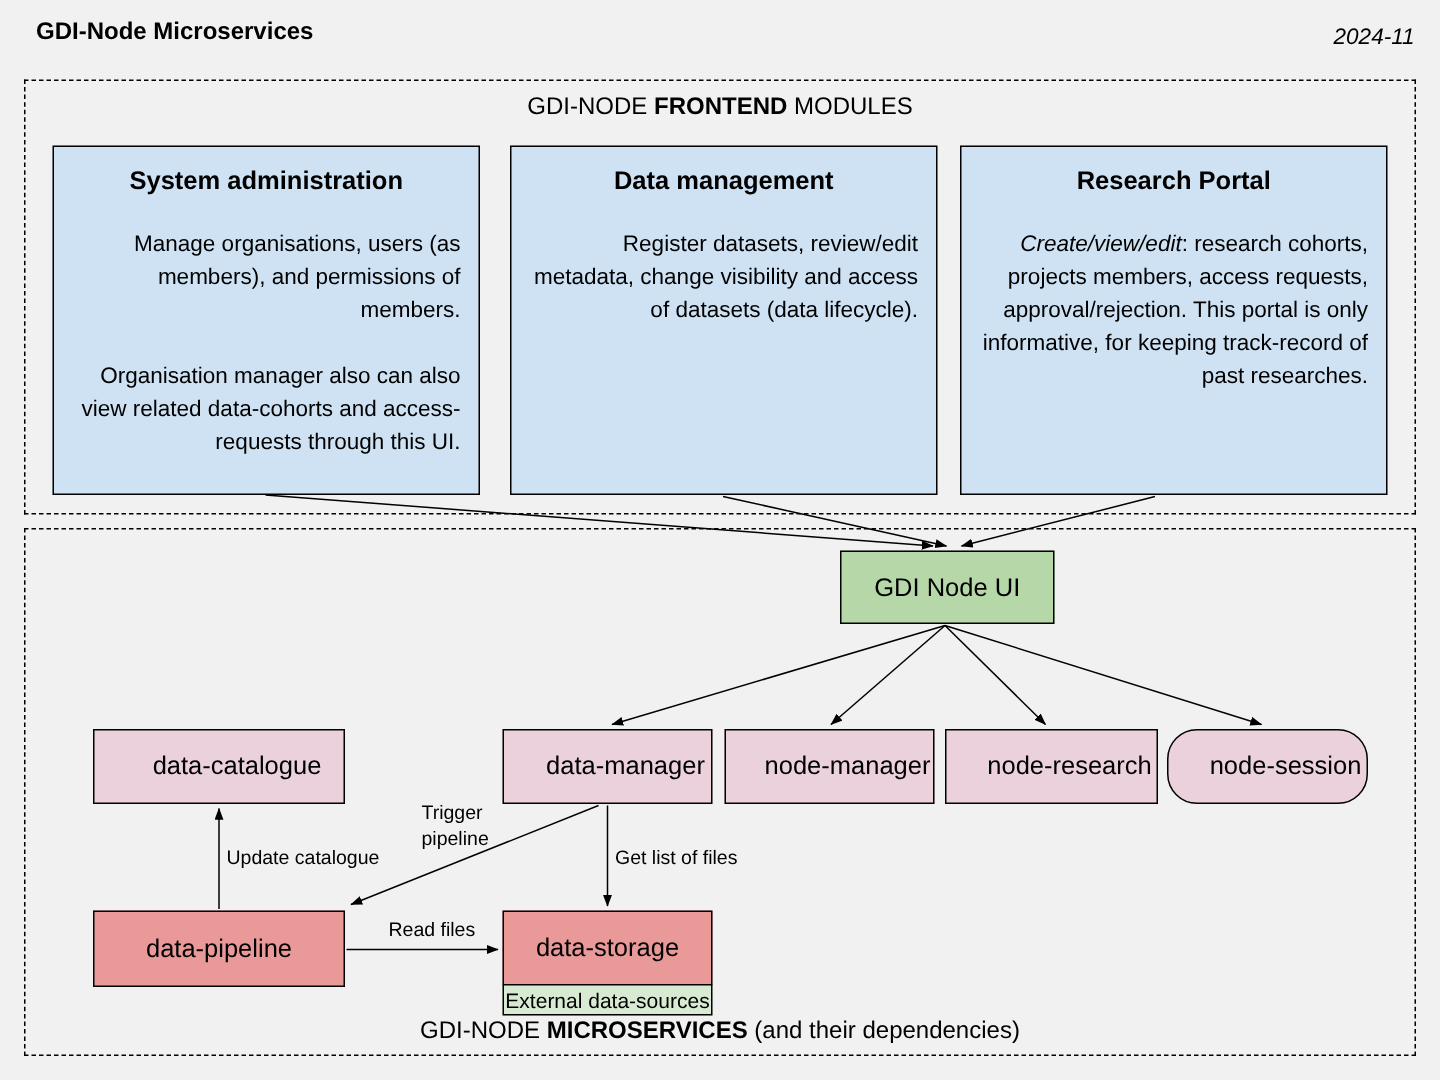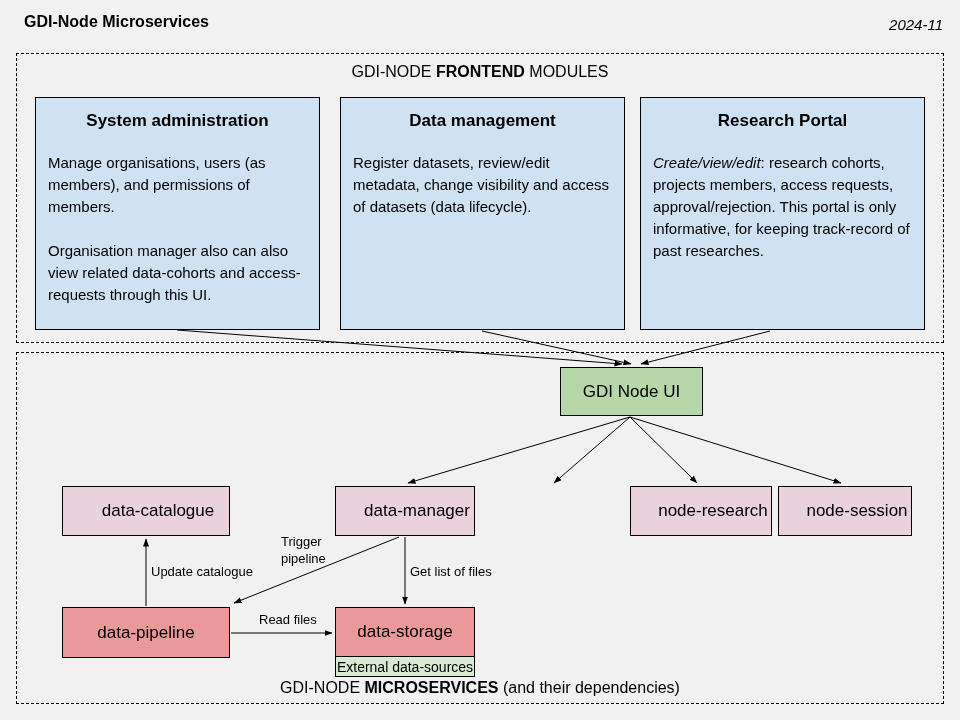--- a/index.html
+++ b/index.html
@@ -28,36 +28,36 @@
   .module {
     position:absolute; top:97px; width:285px; height:233px;
     background:#cfe2f3; border:1px solid #000; box-sizing:border-box;
     padding:13px 12px;
   }
   .module-1 { left:35px; }
   .module-2 { left:340px; }
   .module-3 { left:640px; }
   .module-title { text-align:center; font-size:17px; font-weight:bold; margin:0 0 21px 0; }
   .module-body { font-size:15px; line-height:22px; }
-  .module-body p { margin:0 0 22px 0; }
+  .module-body p { margin:0 0 22px 0;text-align:right; }
   .module-body p:last-child { margin-bottom:0; }
   .lead-italic { font-style:italic; }
 
   .node {
     position:absolute; border:1px solid #000; box-sizing:border-box;
     display:flex; align-items:center; justify-content:center;
     font-size:17px; text-align:center;
   }
   .node-ui      { left:560px; top:367px; width:143px; height:49px; background:#b6d7a8; }
   .node-service { background:#ead1dc;padding-left:24px; }
   .svc-0 { left:62px;  top:486px; width:168px; height:50px; }
   .svc-1 { left:335px; top:486px; width:140px; height:50px; }
   .svc-2 { left:483px; top:486px; width:140px; height:50px; }
   .svc-3 { left:630px; top:486px; width:142px; height:50px; }
-  .svc-4 { left:778px; top:486px; width:134px; height:50px; }
+  .svc-4 { left:778px; top:486px; width:134px; height:50px;border-radius:20px; }
   .node-backend { background:#ea9999; }
   .be-0 { left:62px;  top:607px; width:168px; height:51px; }
   .be-1 { left:335px; top:607px; width:140px; height:50px; }
   .node-external {
     left:335px; top:656px; width:140px; height:21px;
     background:#d9ead3; font-size:14px;
   }
 
   .edge-label { position:absolute; font-size:13px; line-height:17px; }
   .lbl-update  { left:151px; top:563px; }
@@ -124,20 +124,21 @@
 
   <div class="dashed-box micro-box"></div>
   <div class="section-caption micro-caption">
     <span>GDI-NODE </span><b>MICROSERVICES</b><span> (and their dependencies)</span>
   </div>
 
   <div class="node node-ui">GDI Node UI</div>
 
   <div class="node node-service svc-0">data-catalogue</div>
   <div class="node node-service svc-1">data-manager</div>
+  <div class="node node-service svc-2">node-manager</div>
   <div class="node node-service svc-3">node-research</div>
   <div class="node node-service svc-4">node-session</div>
 
   <div class="node node-backend be-1">data-storage</div>
   <div class="node node-backend be-0">data-pipeline</div>
   <div class="node node-external">External data-sources</div>
 
   <div class="edge-label lbl-update">Update catalogue</div>
   <div class="edge-label lbl-trigger">Trigger pipeline</div>
   <div class="edge-label lbl-getlist">Get list of files</div>

